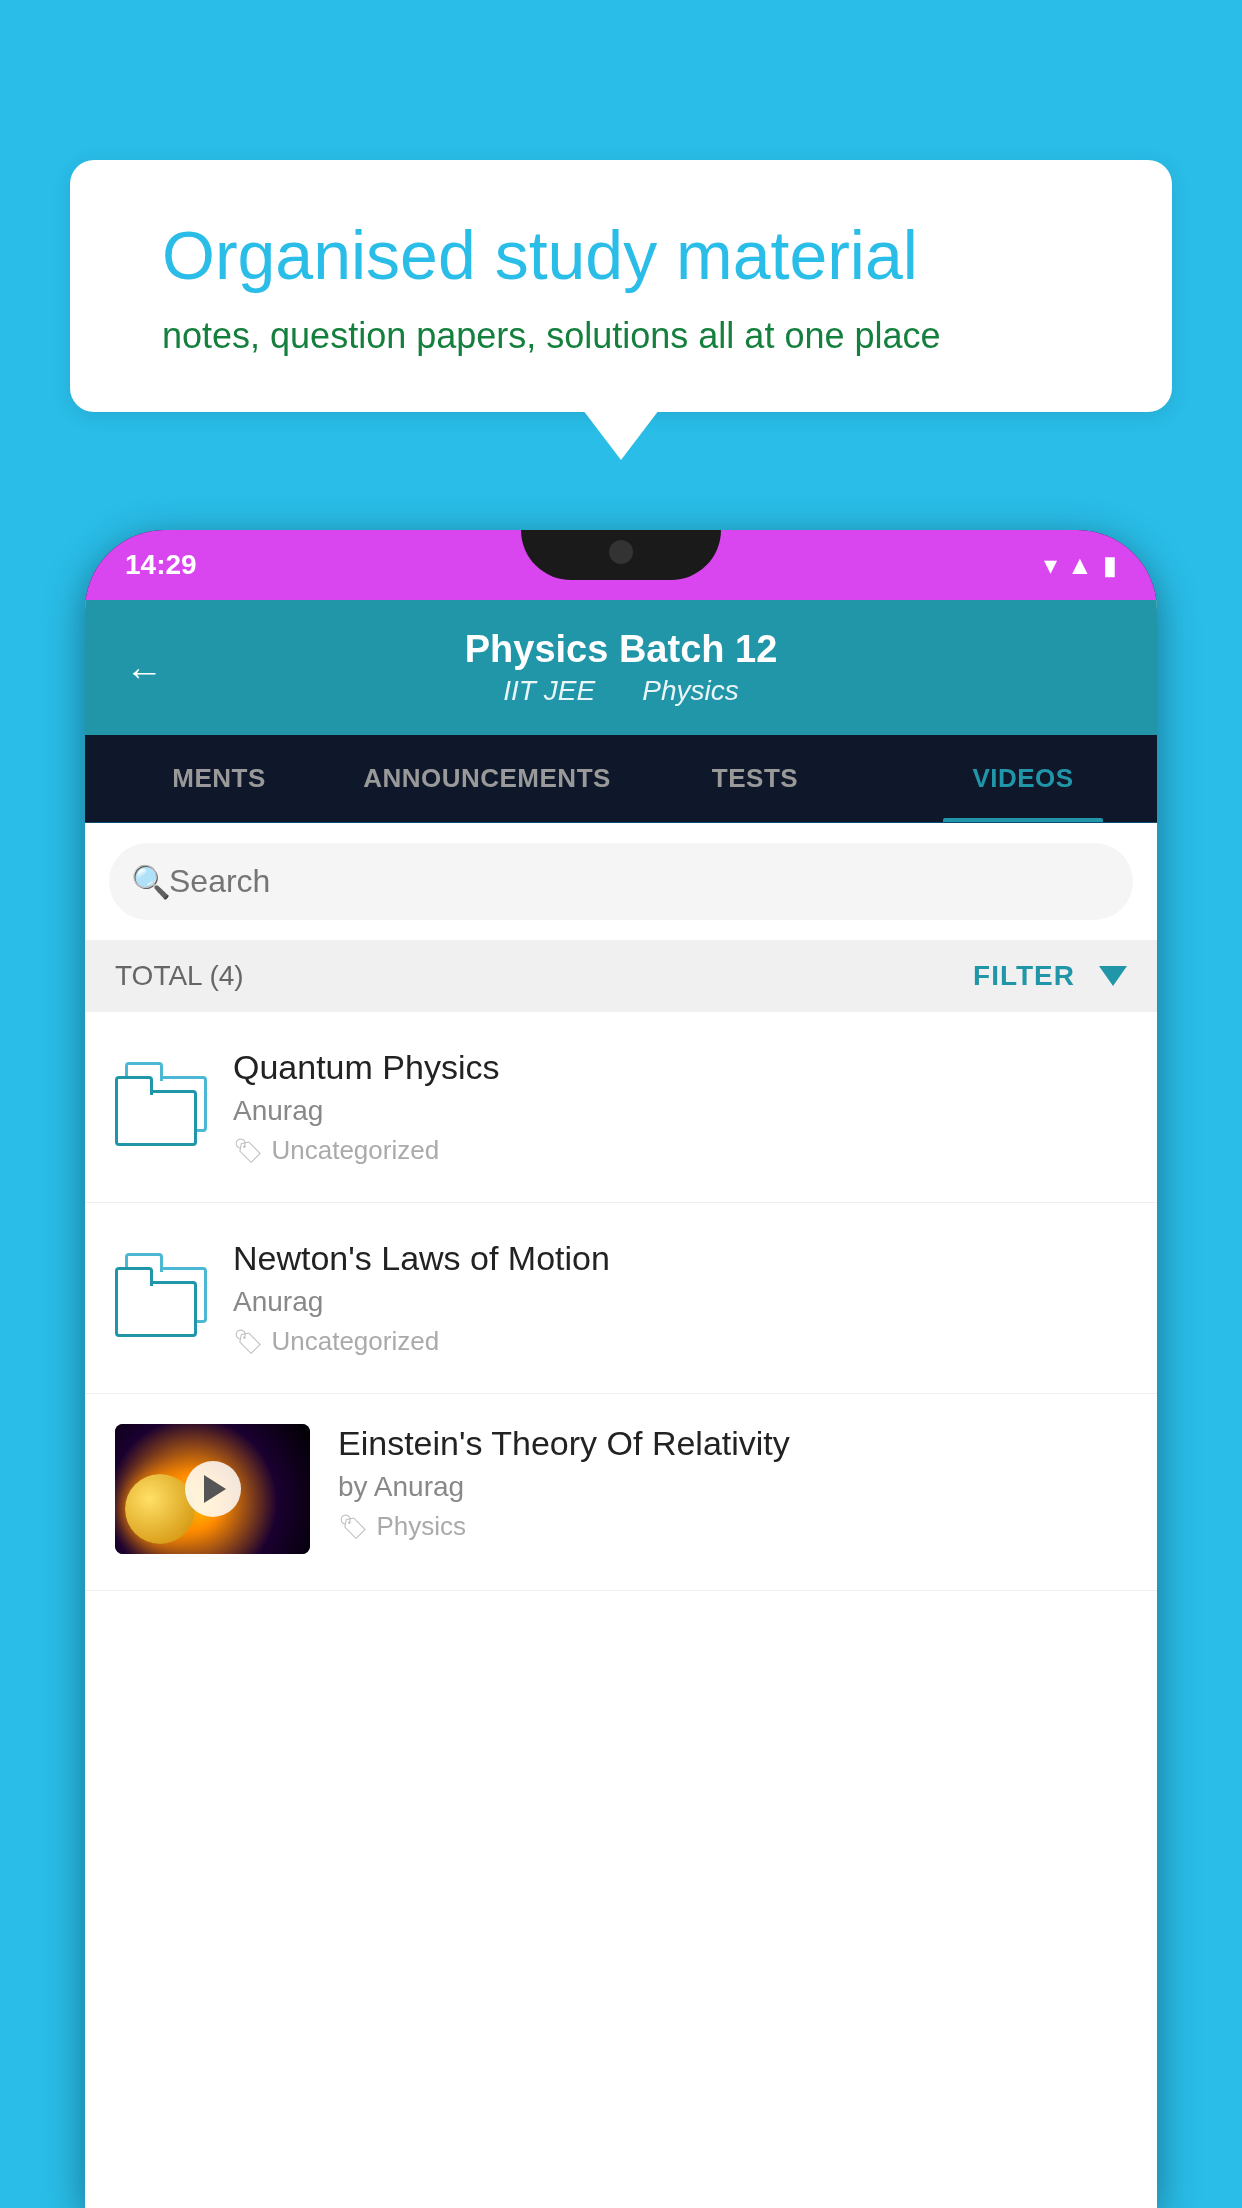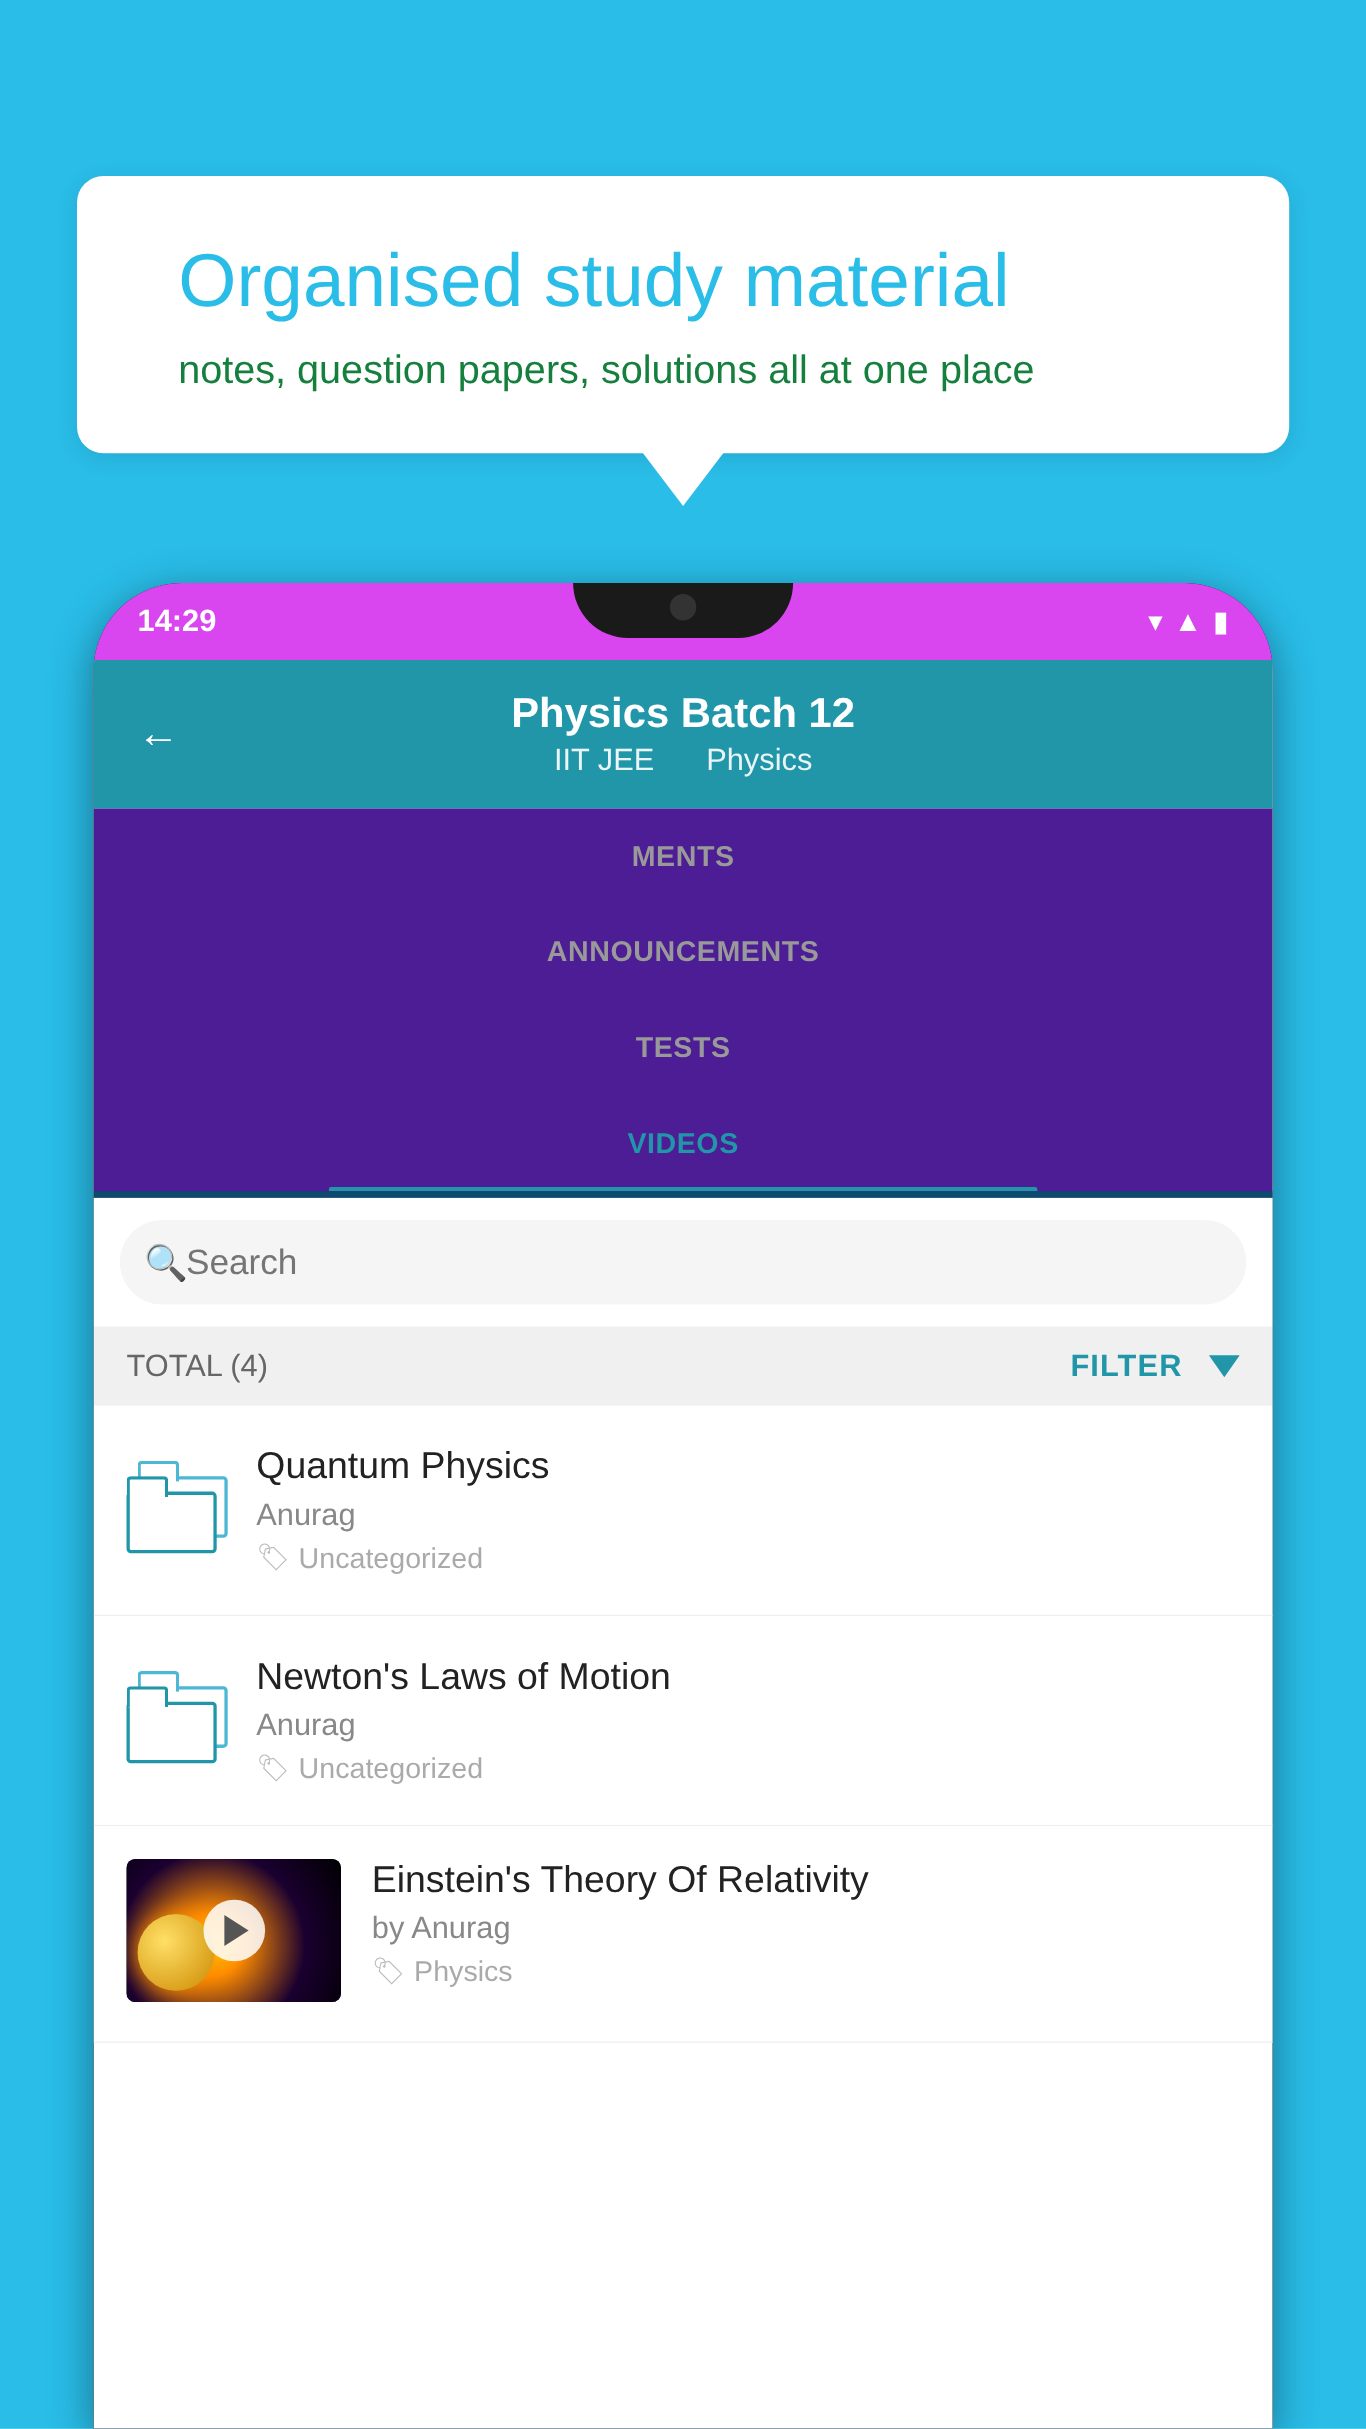--- a/index.html
+++ b/index.html
@@ -148,33 +148,33 @@
     .app-header-title {
       color: white;
       font-size: 38px;
       font-weight: 700;
     }
 
     .app-header-subtitle {
       color: rgba(255,255,255,0.9);
       font-size: 28px;
       margin-top: 4px;
+      font-style: italic;
     }
 
     .app-header-subtitle span {
       margin: 0 8px;
     }
 
     
     .tabs-bar {
-      background: #4c1d95;
-      display: flex;
-      border-bottom: 6px solid #0c4a6e;
+      background: #0f172a;
+      display: flex;
+      border-bottom: 1px solid #0c4a6e;
       overflow: hidden;
-      flex-direction: column;
     }
 
     .tab-item {
       flex: 1;
       text-align: center;
       padding: 28px 10px;
       font-size: 26px;
       font-weight: 600;
       color: #999;
       letter-spacing: 0.5px;

